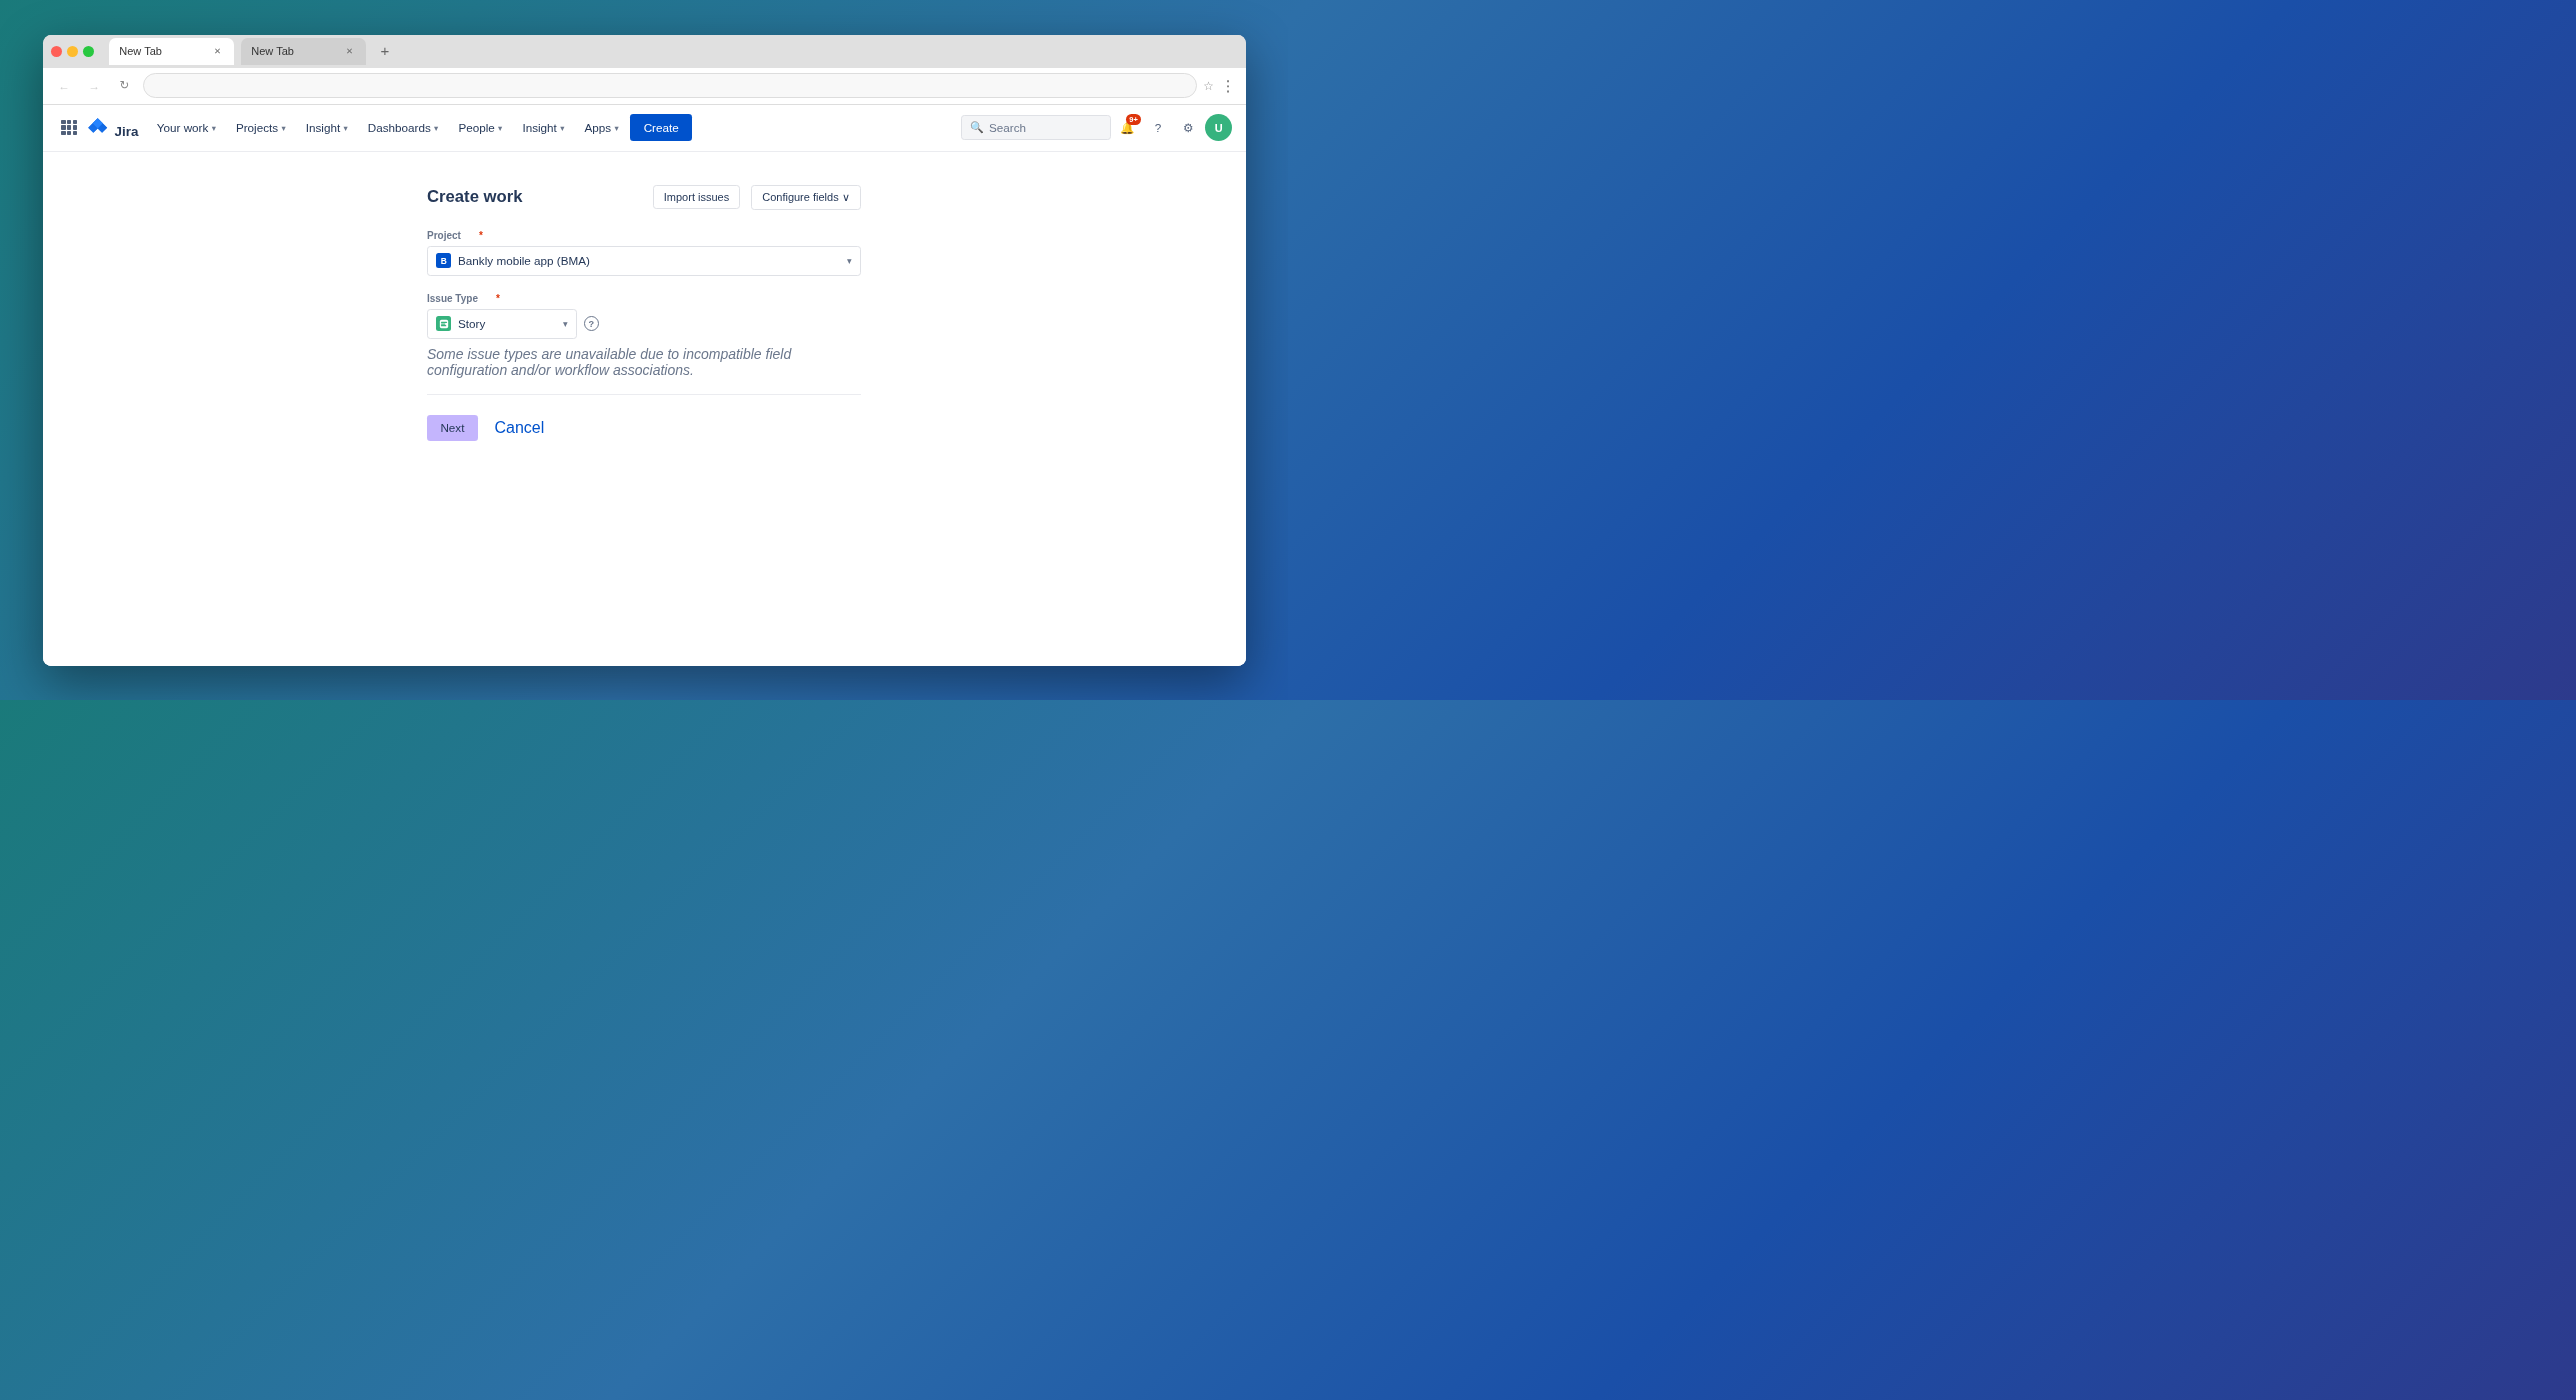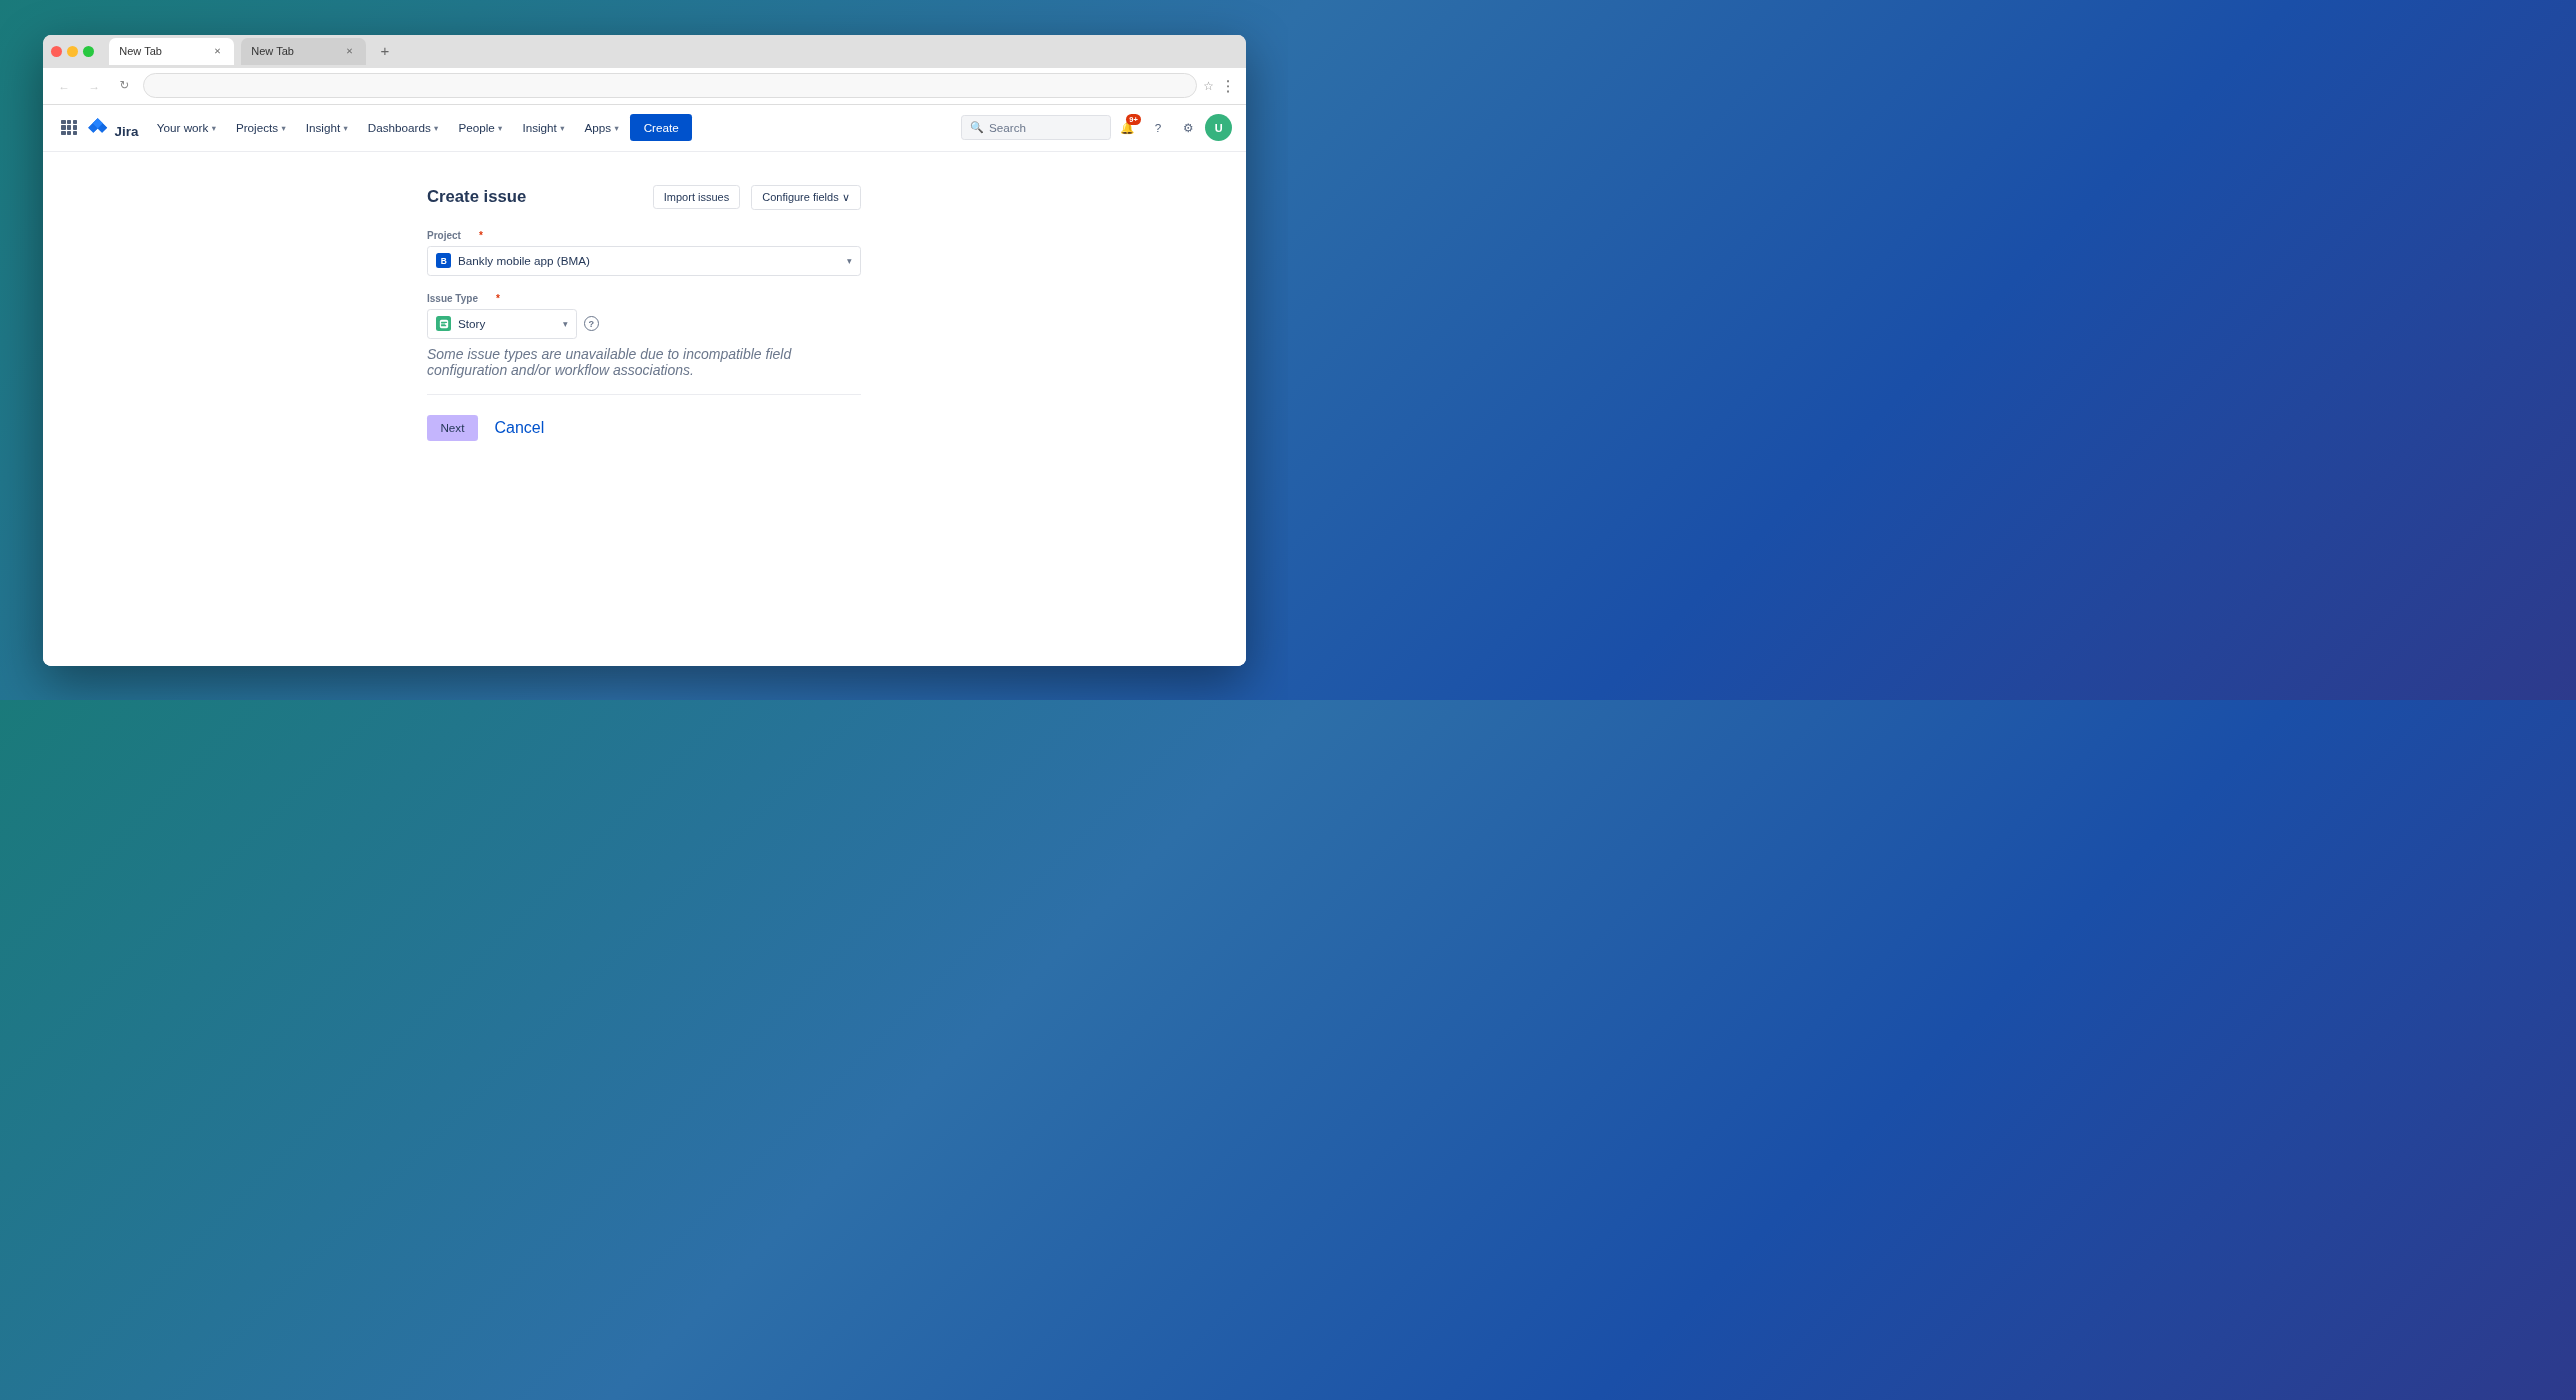--- a/index.html
+++ b/index.html
@@ -541,21 +541,21 @@
       </div>
       <div class="avatar">
         <span>U</span>
       </div>
     </div>
 
     <div class="main-content">
       <div class="create-issue-container">
 
         <div class="create-issue-header">
-          <h2 class="create-issue-title">Create issue</h2>
+          <h2 class="create-issue-title">Create work</h2>
           <div class="header-actions">
             <button class="import-btn">Import issues</button>
             <button class="configure-btn">
               <span>Configure fields</span>
               <span>∨</span>
             </button>
           </div>
         </div>
 
         <div class="form-field">

